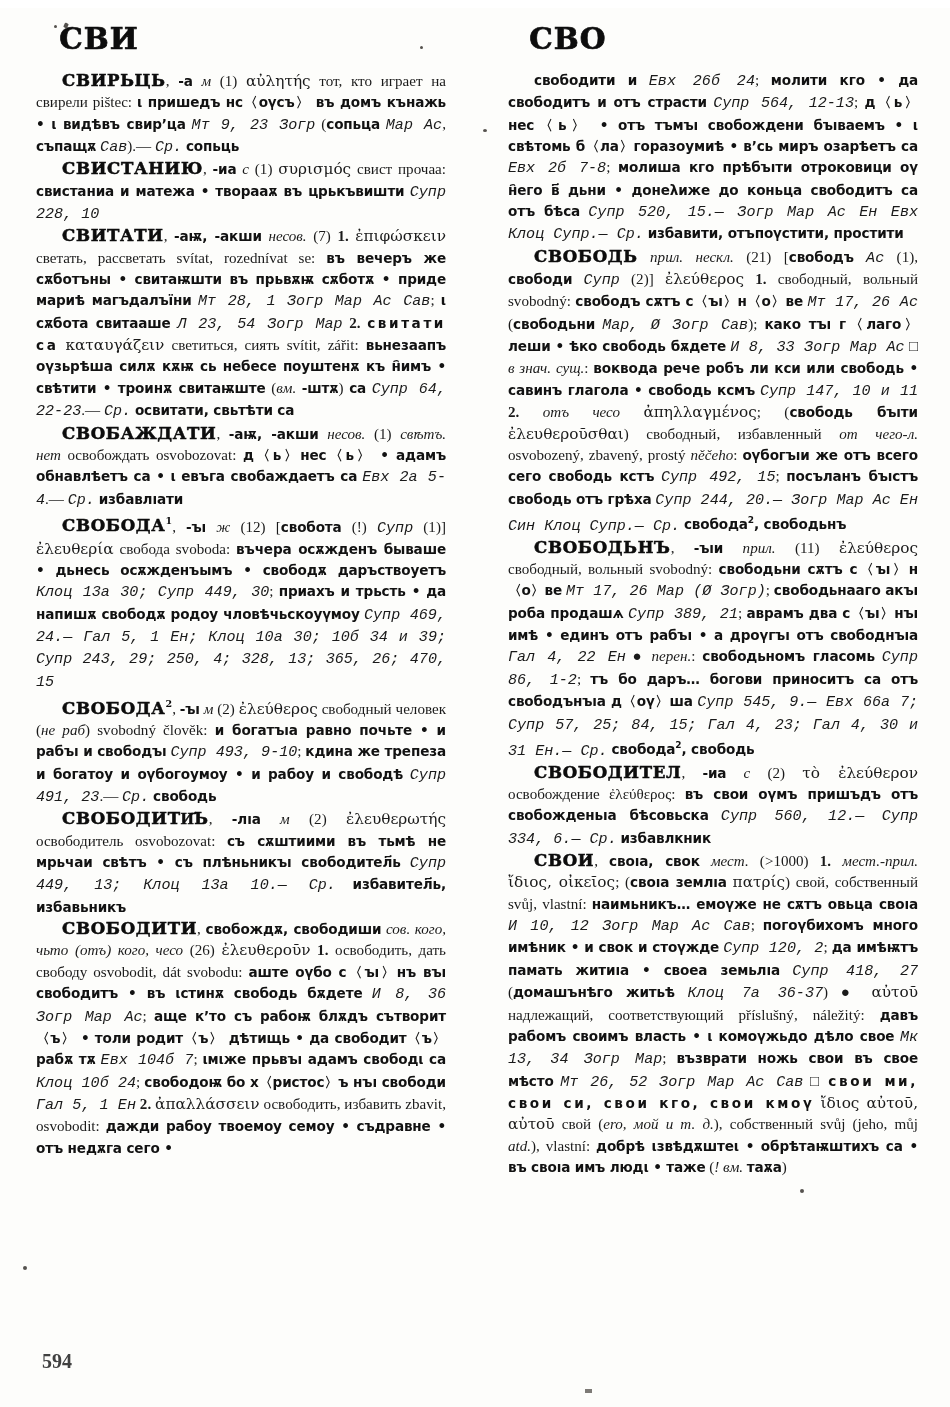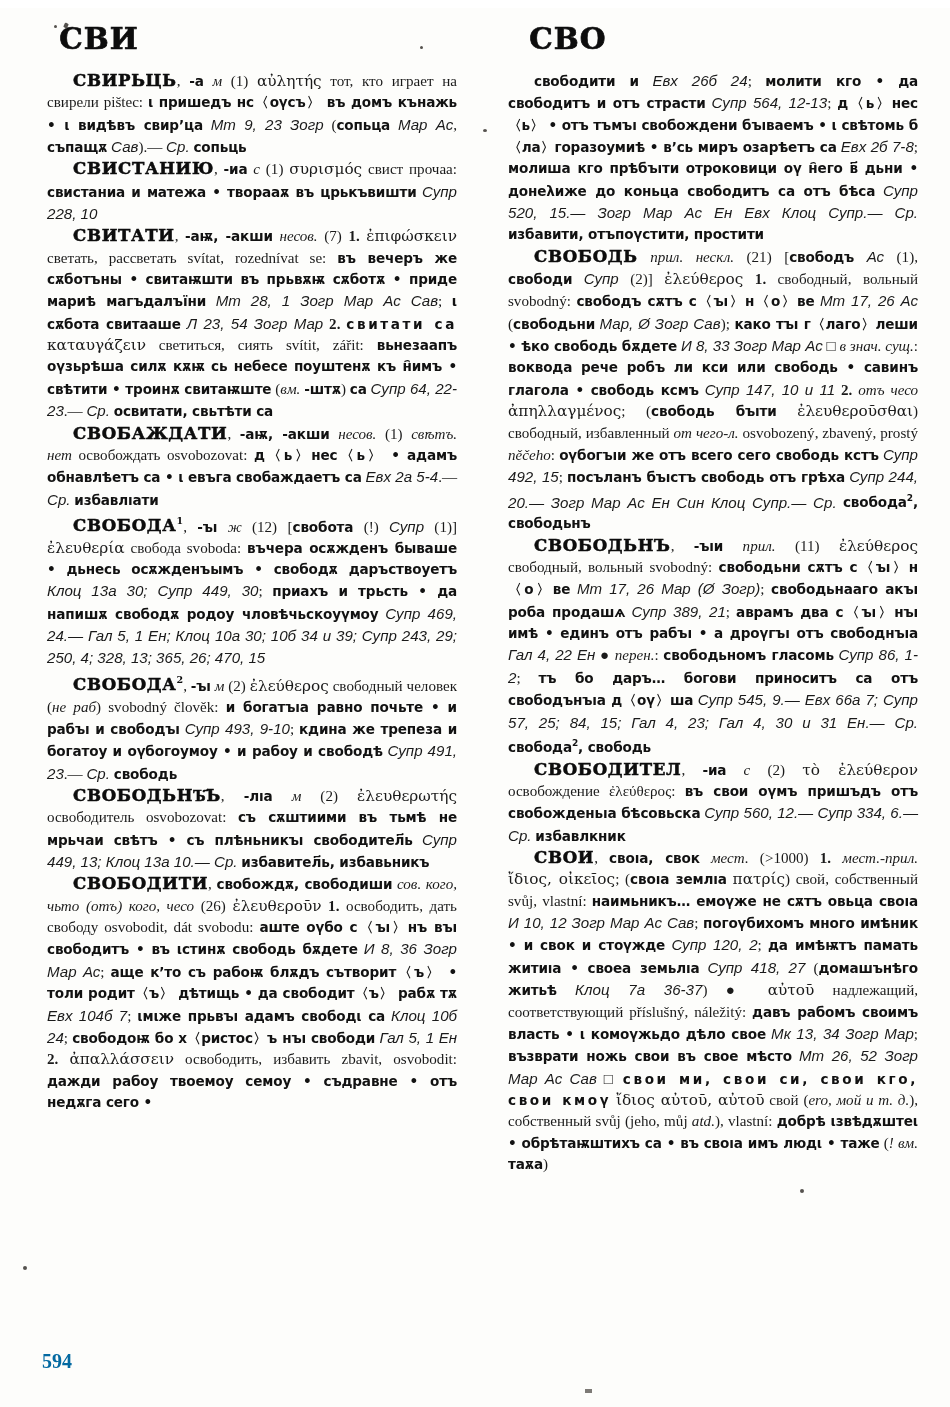--- a/index.html
+++ b/index.html
@@ -59,21 +59,21 @@
   .col {
     position: absolute;
     top: 0;
     width: 410px;
     font-size: 15.1px;
     line-height: 21.35px;
     text-align: justify;
     text-justify: inter-word;
     hyphens: manual;
   }
-  .col.left  { left: 47px; }
+  .col.left  { left: 36px; }
   .col.right { left: 508px; }
 
   .entry { margin: 0; padding: 0; }
   .entry + .entry { margin-top: 0px; }
   .entry p {
     margin: 0;
     text-indent: 26px;
     text-align: justify;
   }
   .entry p.indent-sm { text-indent: 40px; }
@@ -99,41 +99,41 @@
     font-family: "DejaVu Sans", "Liberation Sans", sans-serif;
     font-weight: 700;
     font-size: 13.6px;
     letter-spacing: -0.15px;
     color: #121212;
   }
   .ocs sup { font-size: 9px; vertical-align: super; }
   
   .it { font-style: italic; }
   
-  .sg { font-style: italic; font-family: Liberation Sans, sans-serif; }
+  .sg { font-style: italic; font-family: Liberation Mono, monospace; }
   
   .gr { font-family: "DejaVu Serif", "Liberation Serif", serif; font-size: 15.3px; }
   
   .lat { font-family: "Liberation Serif", "DejaVu Serif", serif; }
   
   .sense { font-weight: 700; font-family: "Liberation Serif", "DejaVu Serif", serif; }
   
   .spaced { letter-spacing: 2.6px; }
   .bullet-sq::before { content: "\25A1"; }
   .bullet-ci::before { content: "\25CF"; }
 
   
   .folio {
     position: absolute;
     left: 42px;
     top: 1342px;
     font-family: "Liberation Serif", "DejaVu Serif", serif;
     font-weight: 700;
     font-size: 20px;
-    color: #0369a1;
+    color: #404040;
   }
   .scan-dot-bottom {
     position: absolute;
     left: 585px;
     top: 1381px;
     width: 7px;
     height: 4px;
     background: #7d7a76;
   }
 </style>
@@ -164,21 +164,21 @@
         <div class="entry">
           <p><span class="hw">СВОБАЖДАТИ</span>, <span class="ocs">-аѭ, -акши</span> <span class="it">несов.</span> (1) <span class="it">свѣтъ. нет</span> освобождать <span class="lat">osvobozovat</span>: <span class="ocs">д〈ь〉нес〈ь〉 • адамъ обнавлѣетъ са • ι евъга свобаждаетъ са</span> <span class="sg">Евх 2а 5-4</span>.— <span class="sg">Ср.</span> <span class="ocs">избавлıати</span></p>
         </div>
         <div class="entry">
           <p><span class="hw">СВОБОДА<sup>1</sup></span>, <span class="ocs">-ъı</span> <span class="it">ж</span> (12) [<span class="ocs">свобота</span> (!) <span class="sg">Супр</span> (1)] <span class="gr">ἐλευθερία</span> свобода <span class="lat">svoboda</span>: <span class="ocs">въчера осѫжденъ бываше • дьнесь осѫжденъымъ • свободѫ даръствоуетъ</span> <span class="sg">Клоц 13а 30; Супр 449, 30</span>; <span class="ocs">приахъ и трьсть • да напишѫ свободѫ родоу чловѣчьскоуүмоу</span> <span class="sg">Супр 469, 24.— Гал 5, 1 Ен; Клоц 10а 30; 10б 34 и 39; Супр 243, 29; 250, 4; 328, 13; 365, 26; 470, 15</span></p>
         </div>
         <div class="entry">
           <p><span class="hw">СВОБОДА<sup>2</sup></span>, <span class="ocs">-ъı</span> <span class="it">м</span> (2) <span class="gr">ἐλεύθερος</span> свободный человек (<span class="it">не раб</span>) <span class="lat">svobodný člověk</span>: <span class="ocs">и богатъıа равно почьте • и рабъı и свободъı</span> <span class="sg">Супр 493, 9-10</span>; <span class="ocs">кдина же трепеза и богатоу и оүбогоумоу • и рабоу и свободѣ</span> <span class="sg">Супр 491, 23</span>.— <span class="sg">Ср.</span> <span class="ocs">свободь</span></p>
         </div>
         <div class="entry">
-          <p><span class="hw">СВОБОДЬНЪ҃Ь</span>, <span class="ocs">-лıа</span> <span class="it">м</span> (2) <span class="gr">ἐλευθερωτής</span> освободитель <span class="lat">osvobozovat</span>: <span class="ocs">съ сѫштиими въ тьмѣ не мрьчаи свѣтъ • съ плѣньникъı свободител҃ь</span> <span class="sg">Супр 449, 13; Клоц 13а 10.— Ср.</span> <span class="ocs">избавител҃ь, избавьникъ</span></p>
+          <p><span class="hw">СВОБОДИТИ҃Ь</span>, <span class="ocs">-лıа</span> <span class="it">м</span> (2) <span class="gr">ἐλευθερωτής</span> освободитель <span class="lat">osvobozovat</span>: <span class="ocs">съ сѫштиими въ тьмѣ не мрьчаи свѣтъ • съ плѣньникъı свободител҃ь</span> <span class="sg">Супр 449, 13; Клоц 13а 10.— Ср.</span> <span class="ocs">избавител҃ь, избавьникъ</span></p>
         </div>
         <div class="entry">
           <p><span class="hw">СВОБОДИТИ</span>, <span class="ocs">свобождѫ, свободиши</span> <span class="it">сов. кого, чьто (отъ) кого, чесо</span> (26) <span class="gr">ἐλευθεροῦν</span> <span class="sense">1.</span> освободить, дать свободу <span class="lat">osvobodit, dát svobodu</span>: <span class="ocs">аште оүбо с〈ъı〉нъ въı свободитъ • въ ιстинѫ свободь бѫдете</span> <span class="sg">И 8, 36 Зогр Мар Ас</span>; <span class="ocs">аще к’то съ рабоѭ блѫдъ сътворит〈ъ〉 • толи родит〈ъ〉 дѣтищь • да свободит〈ъ〉 рабѫ тѫ</span> <span class="sg">Евх 104б 7</span>; <span class="ocs">ιмιже прьвъı адамъ свободι са</span> <span class="sg">Клоц 10б 24</span>; <span class="ocs">свободоѭ бо х〈ристос〉ъ нъı свободи</span> <span class="sg">Гал 5, 1 Ен</span> <span class="sense">2.</span> <span class="gr">ἀπαλλάσσειν</span> освободить, избавить <span class="lat">zbavit, osvobodit</span>: <span class="ocs">дажди рабоу твоемоу семоу • съдравне • отъ недѫга сего •</span></p>
         </div>
       </div>
     <div class="col right" id="col-right">
         <div class="entry">
           <p><span class="ocs">свободити и</span> <span class="sg">Евх 26б 24</span>; <span class="ocs">молити кго • да свободитъ и отъ страсти</span> <span class="sg">Супр 564, 12-13</span>; <span class="ocs">д〈ь〉нес〈ь〉 • отъ тъмъı свобождени бъıваемъ • ι свѣтомь б〈ла〉горазоумиѣ • в’сь миръ озарѣетъ са</span> <span class="sg">Евх 2б 7-8</span>; <span class="ocs">молиша кго прѣбъıти отроковици оү н҄его в҃ дьни • донеλиже до коньца свободитъ са отъ бѣса</span> <span class="sg">Супр 520, 15.— Зогр Мар Ас Ен Евх Клоц Супр.— Ср.</span> <span class="ocs">избавити, отъпоүстити, простити</span></p>
         </div>
         <div class="entry">

